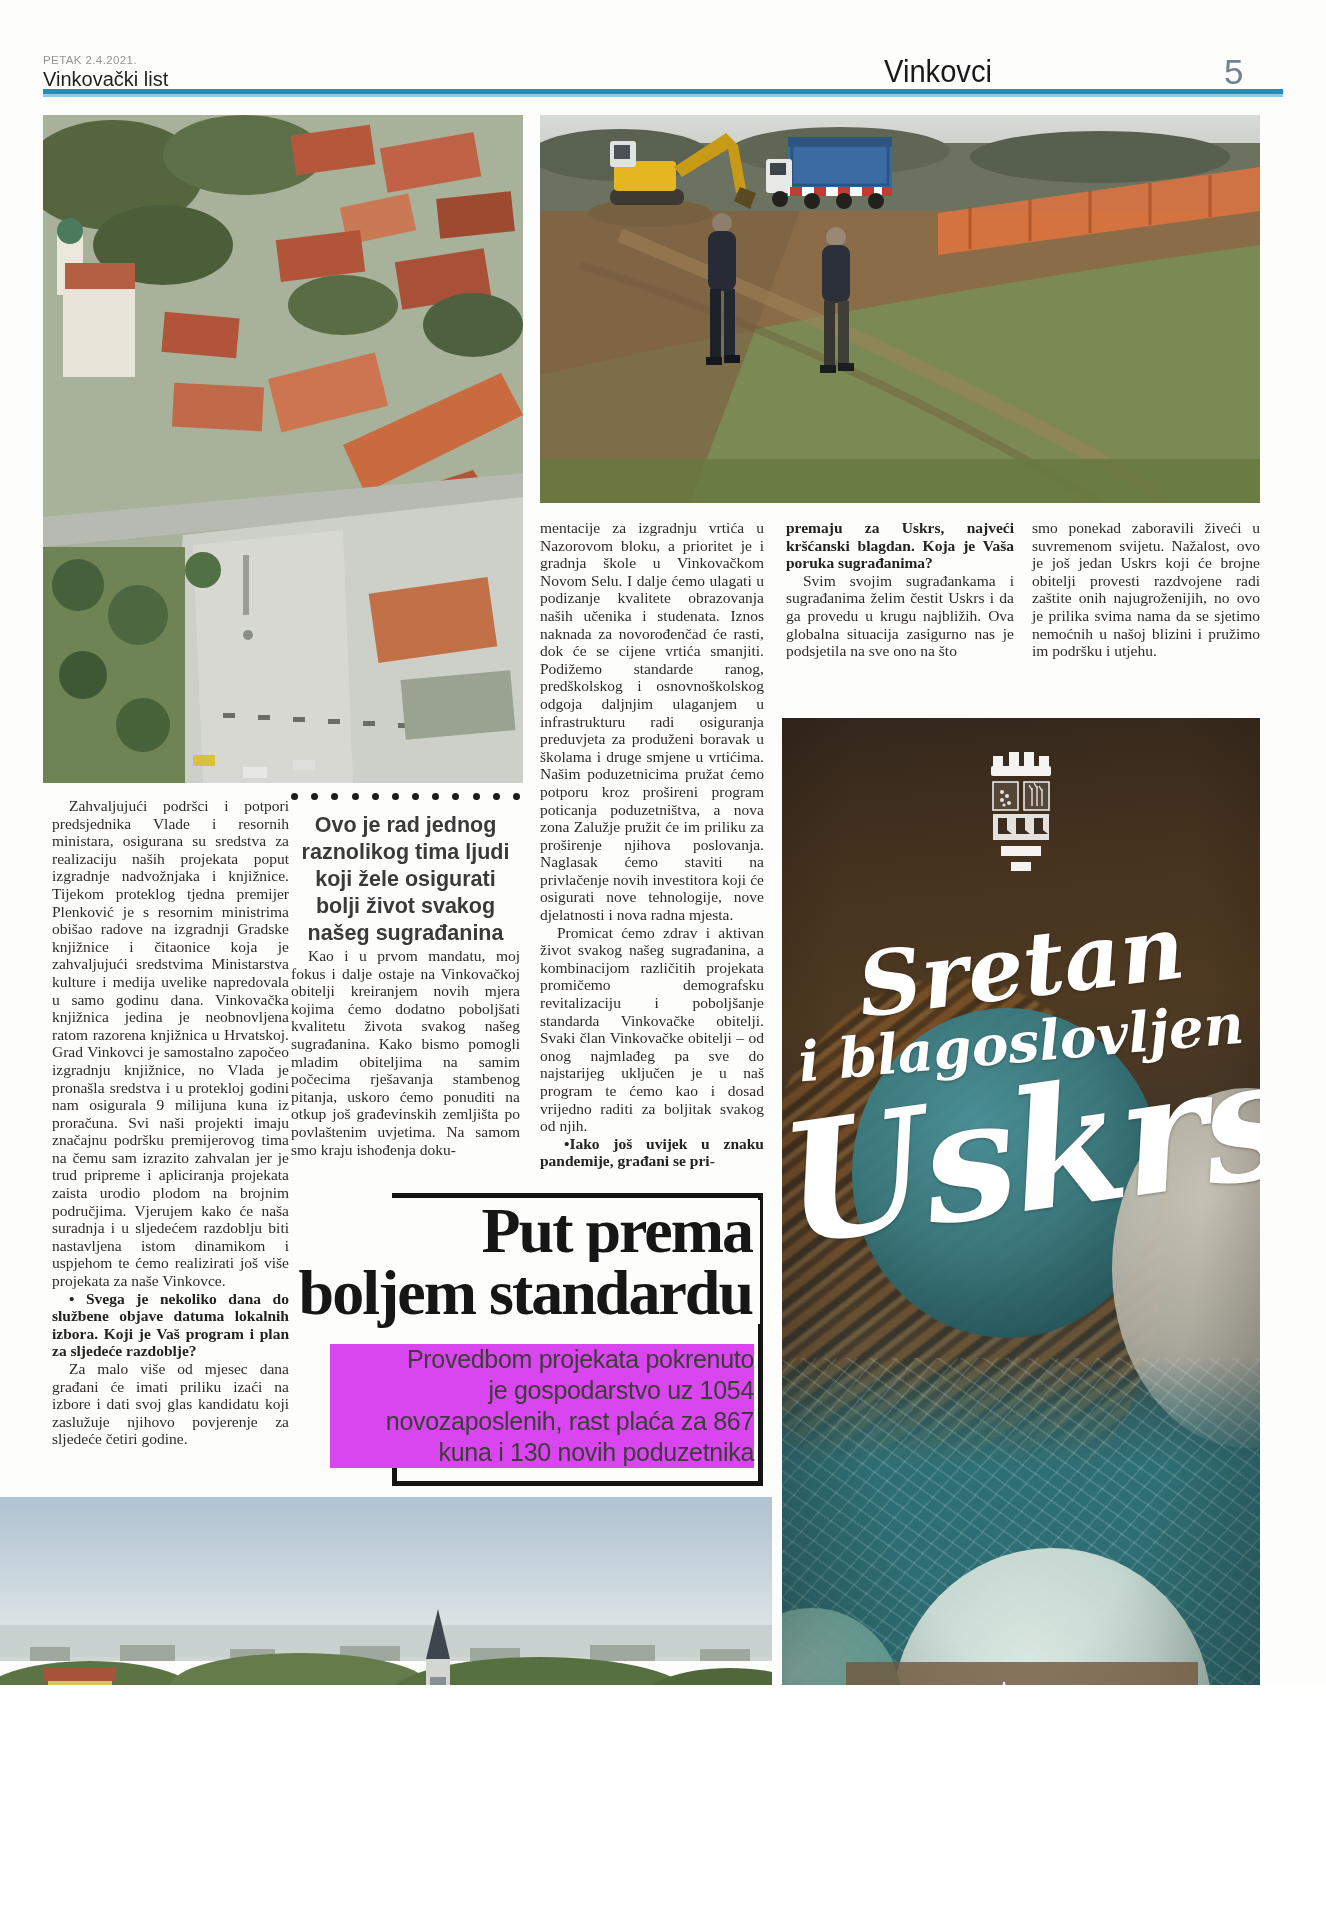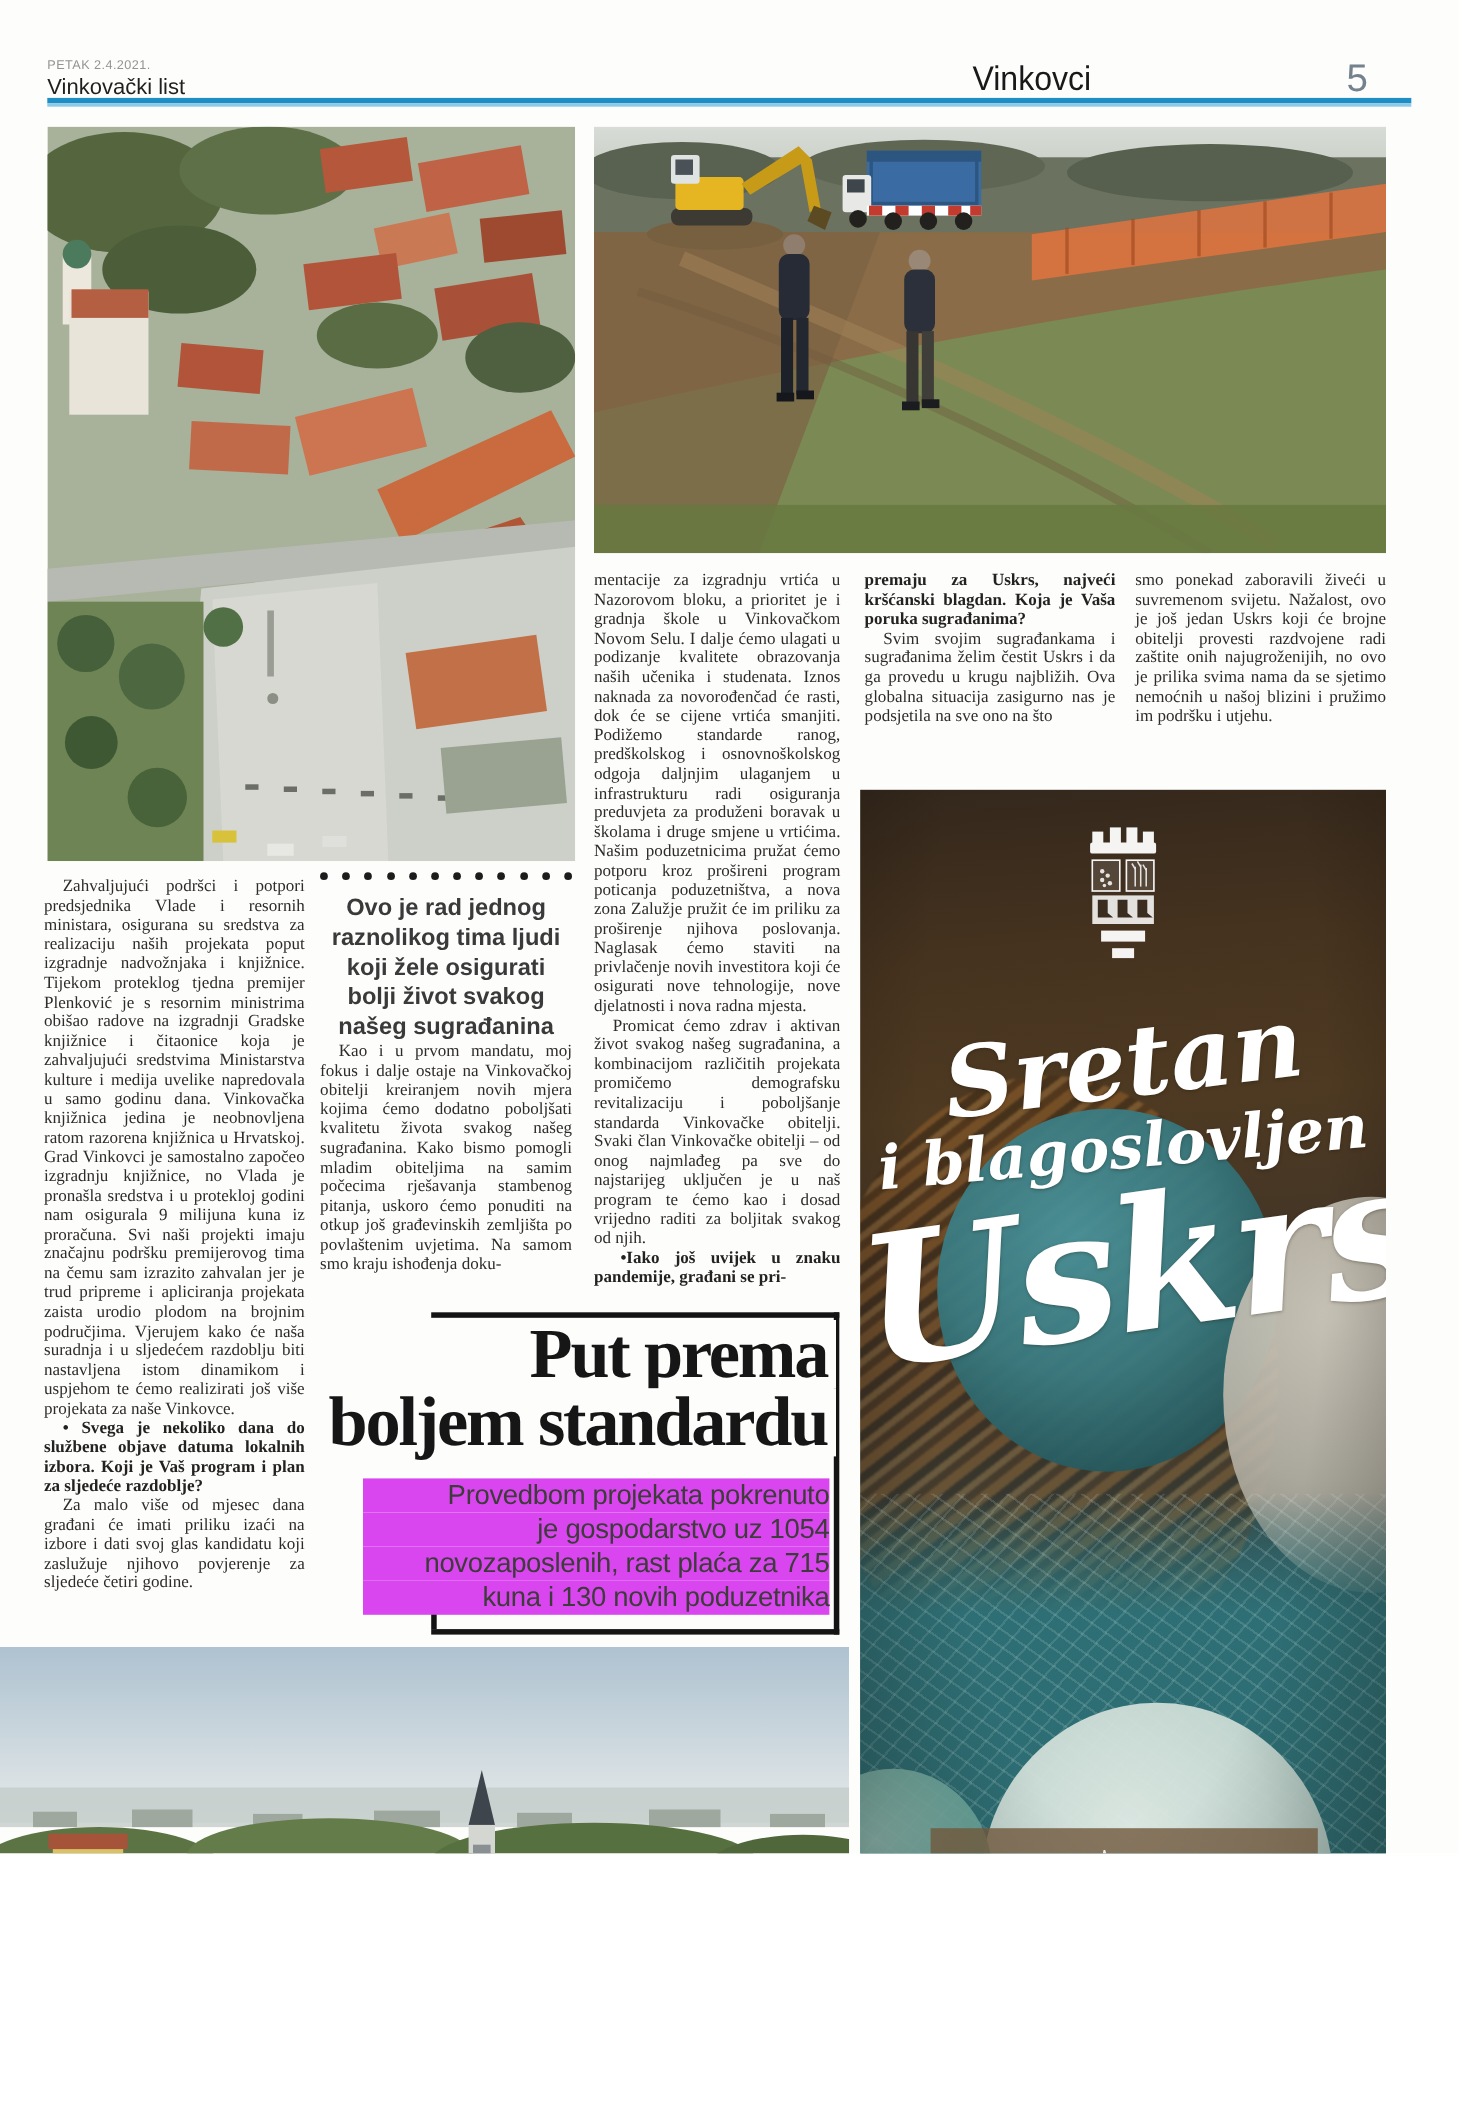--- a/index.html
+++ b/index.html
@@ -217,21 +217,21 @@
         <circle cx="296" cy="122" r="10" fill="#9a8876"></circle>
         <rect x="282" y="130" width="28" height="58" rx="9" fill="#2c303a"></rect>
         <rect x="284" y="186" width="11" height="68" fill="#383632"></rect>
         <rect x="298" y="186" width="11" height="66" fill="#403e39"></rect>
         <rect x="280" y="250" width="16" height="8" fill="#1a1c20"></rect>
         <rect x="298" y="248" width="16" height="8" fill="#1a1c20"></rect>
       </g>
     </svg>
   </div>
 
-  <div class="col" style="left:40px;top:797px;width:237px;">
+  <div class="col" style="left:52px;top:797px;width:237px;">
     <p class="indent">Zahvaljujući podršci i potpori predsjednika Vlade i resornih ministara, osigurana su sredstva za realizaciju naših projekata poput izgradnje nadvožnjaka i knjižnice. Tijekom proteklog tjedna premijer Plenković je s resornim ministrima obišao radove na izgradnji Gradske knjižnice i čitaonice koja je zahvaljujući sredstvima Ministarstva kulture i medija uvelike napredovala u samo godinu dana. Vinkovačka knjižnica jedina je neobnovljena ratom razorena knjižnica u Hrvatskoj. Grad Vinkovci je samostalno započeo izgradnju knjižnice, no Vlada je pronašla sredstva i u protekloj godini nam osigurala 9 milijuna kuna iz proračuna. Svi naši projekti imaju značajnu podršku premijerovog tima na čemu sam izrazito zahvalan jer je trud pripreme i apliciranja projekata zaista urodio plodom na brojnim područjima. Vjerujem kako će naša suradnja i u sljedećem razdoblju biti nastavljena istom dinamikom i uspjehom te ćemo realizirati još više projekata za naše Vinkovce.</p>
     <p class="bq indent sp">• Svega je nekoliko dana do službene objave datuma lokalnih izbora. Koji je Vaš program i plan za sljedeće razdoblje?</p>
     <p class="indent">Za malo više od mjesec dana građani će imati priliku izaći na izbore i dati svoj glas kandidatu koji zaslužuje njihovo povjerenje za sljedeće četiri godine.</p>
   </div>
 
   <div class="col" style="left:291px;top:793px;width:229px;">
     <div class="dots">
       <i></i>
         <i></i>
         <i></i>
@@ -266,21 +266,21 @@
 
   <div class="hbox"></div>
   <div class="hbox-stub"></div>
   <div class="headline">
     <span class="hl">Put prema</span><br>
     <span class="hl">boljem standardu</span>
   </div>
   <div class="subhead">
     <div>Provedbom projekata pokrenuto</div>
     <div>je gospodarstvo uz 1054</div>
-    <div>novozaposlenih, rast plaća za 715</div>
+    <div>novozaposlenih, rast plaća za 867</div>
     <div>kuna i 130 novih poduzetnika</div>
   </div>
 
   <div class="ph" style="left:0;top:1497px;width:772px;height:423px;">
     <svg width="772" height="423" viewBox="0 0 772 423">
       <defs>
         <linearGradient id="sky2" x1="0" y1="0" x2="0" y2="1">
           <stop offset="0" stop-color="#aec2d0"></stop>
             <stop offset="1" stop-color="#e6eaea"></stop>
         </linearGradient>

